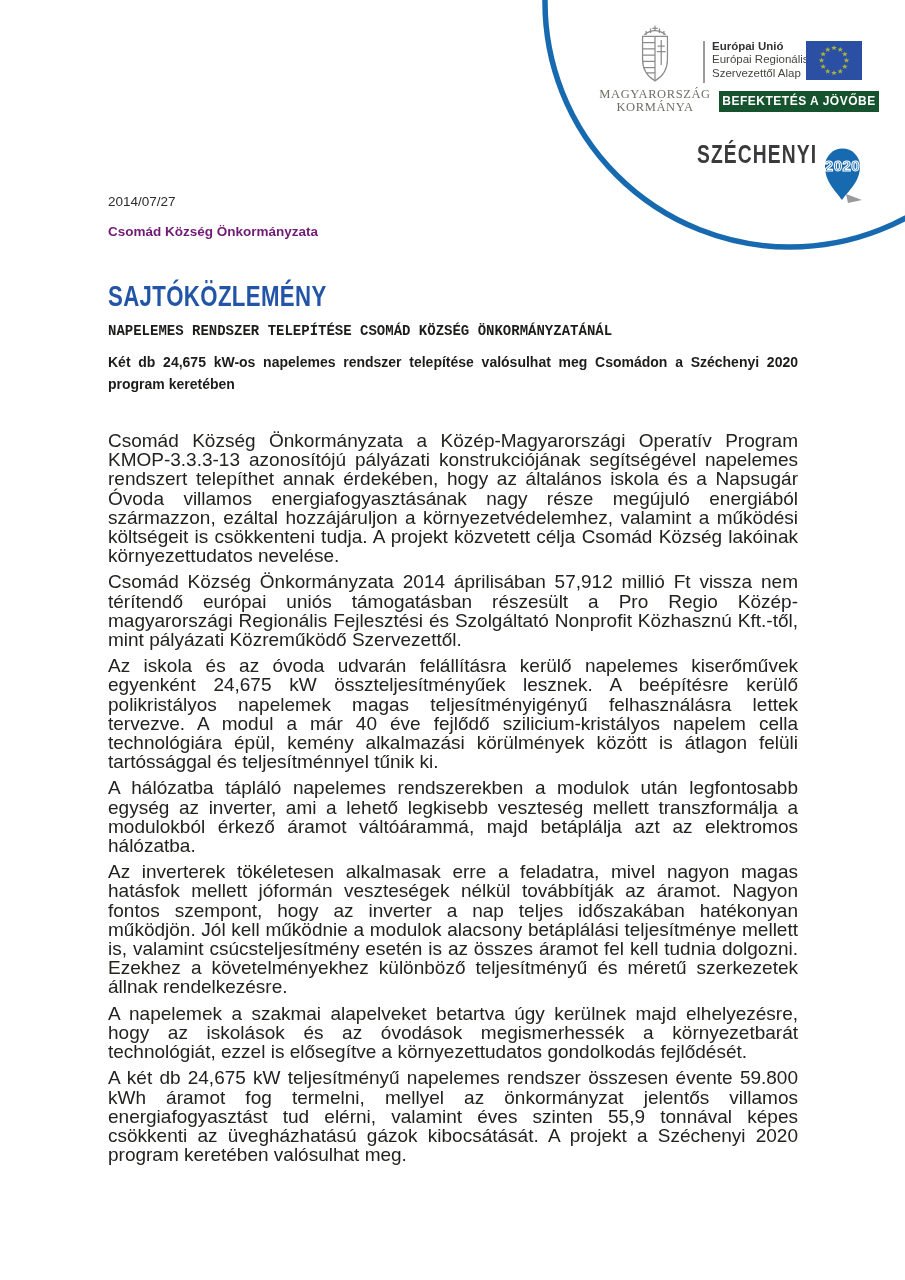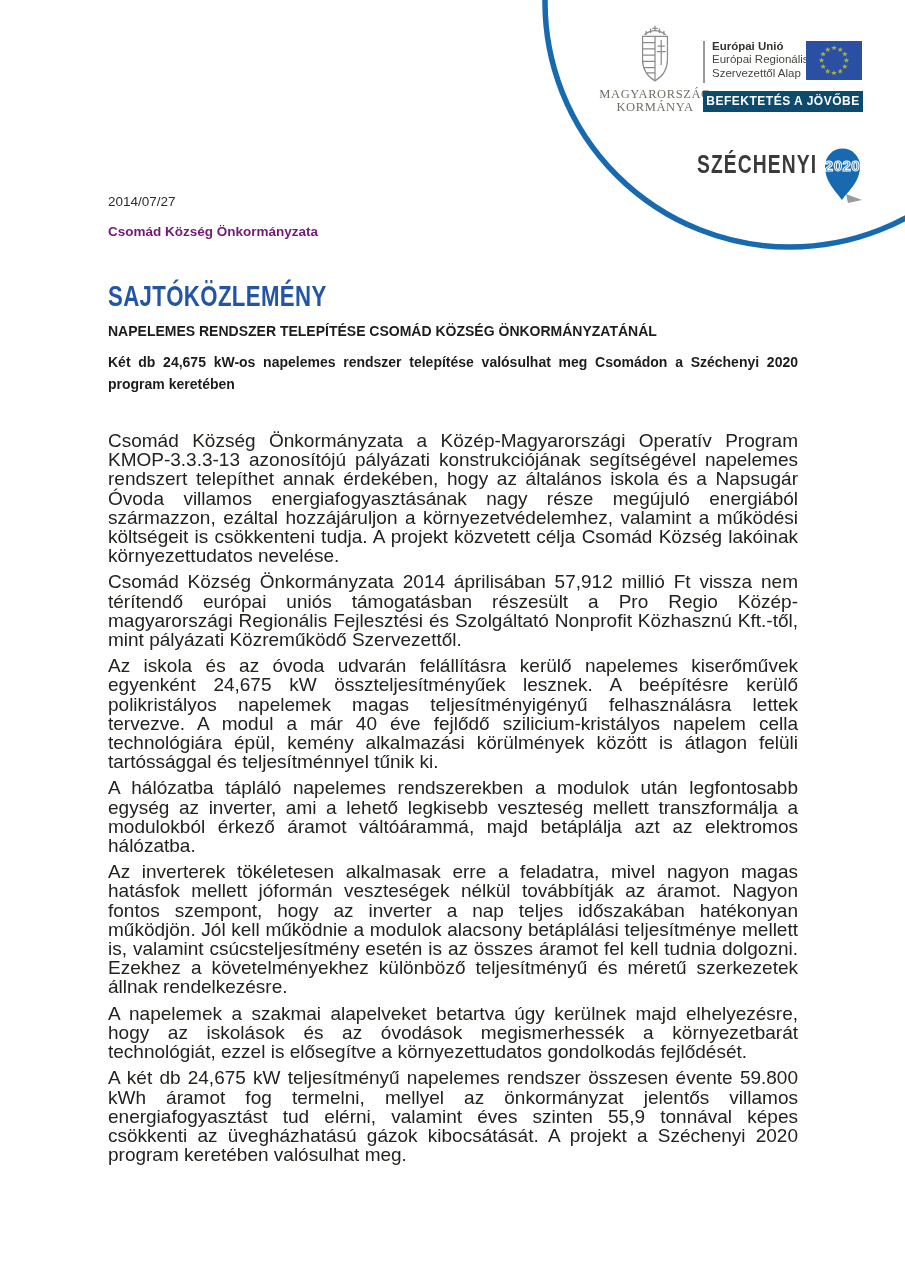--- a/index.html
+++ b/index.html
@@ -15,32 +15,32 @@
     color:#6e6e66;letter-spacing:0.6px;}
   .eu-block{position:absolute;left:703px;top:39px;width:162px;height:115px;}
   .eu-sep{position:absolute;left:0;top:2px;width:2px;height:42px;background:#9a9a9a;}
   .eu-lines{position:absolute;left:9px;top:0;white-space:nowrap;}
   .eu-line1{font-size:11.5px;line-height:14px;font-weight:bold;color:#333331;}
   .eu-line2,.eu-line3{font-size:11.5px;line-height:13.5px;color:#45453f;}
   .eu-flag{position:absolute;left:103px;top:2px;}
   .eu-banner{position:absolute;left:0;top:52px;width:160px;height:21px;
     color:#ffffff;font-weight:bold;font-size:12px;line-height:21px;text-align:center;
     letter-spacing:0.5px;}
-  .szechenyi{position:absolute;left:697px;top:149px;height:60px;white-space:nowrap;}
+  .szechenyi{position:absolute;left:697px;top:139px;height:60px;white-space:nowrap;}
   .sz-text{display:inline-block;font-weight:bold;font-size:26px;color:#3a3a3c;
     letter-spacing:1.5px;transform:scaleX(0.74);transform-origin:left center;}
   .sz-pin{position:absolute;left:818px;top:140px;}
   
   .content{position:absolute;left:108px;top:194px;width:690px;}
   .date{font-size:13.5px;line-height:16px;color:#2c2c2a;}
   .org{margin-top:14px;font-size:13.5px;font-weight:bold;color:#701a75;}
   .press-title{margin-top:40px;height:32px;}
   .press-title span{display:inline-block;font-size:30px;font-weight:bold;
     letter-spacing:0.5px;transform:scaleX(0.74);transform-origin:left center;}
-  .headline{margin-top:12px;font-size:14px;font-weight:bold;color:#1c1c1a;line-height:17px;}
+  .headline{margin-top:12px;font-size:14px;font-weight:bold;color:#1c1c1a;line-height:17px;font-family:Liberation Mono, monospace;}
   .lead{margin-top:12px;font-size:14px;font-weight:bold;color:#1c1c1a;
     line-height:21.5px;text-align:justify;}
   .body-copy{margin-top:36px;}
   .body-copy p{margin:0 0 7px 0;font-size:19px;line-height:19.2px;
     text-align:justify;color:#22221f;}
 </style>
 </head>
 <body>
 
 <div id="page">
@@ -82,21 +82,21 @@
         <use href="#st" transform="translate(10.83,18.75)"></use>
         <use href="#st" transform="translate(6.25,23.33)"></use>
         <use href="#st" transform="translate(0,25)"></use>
         <use href="#st" transform="translate(-6.25,23.33)"></use>
         <use href="#st" transform="translate(-10.83,18.75)"></use>
         <use href="#st" transform="translate(-12.5,12.5)"></use>
         <use href="#st" transform="translate(-10.83,6.25)"></use>
         <use href="#st" transform="translate(-6.25,1.68)"></use>
       </g>
     </svg>
-    <div class="eu-banner" style="background:#0c4a6e;">BEFEKTETÉS A JÖVŐBE</div>
+    <div class="eu-banner" style="background:#14532d;margin-left:16px;">BEFEKTETÉS A JÖVŐBE</div>
   </div>
 
   <div class="szechenyi">
     <span class="sz-text">SZÉCHENYI</span>
   </div>
   <svg class="sz-pin" width="50" height="64" viewBox="0 0 50 64" xmlns="http://www.w3.org/2000/svg">
     <polygon points="28,54 44,60 30,63" fill="#9a9a9a"></polygon>
     <path d="M24 60 C17 50 7 42 7 26 A17.5 17.5 0 1 1 42 26 C42 42 31 50 24 60 Z" fill="#1769b0"></path>
     <text x="24.5" y="31" text-anchor="middle" font-family="Liberation Sans, sans-serif" font-size="15" font-weight="bold" fill="none" stroke="#ffffff" stroke-width="1.1" letter-spacing="0.5">2020</text>
   </svg>

